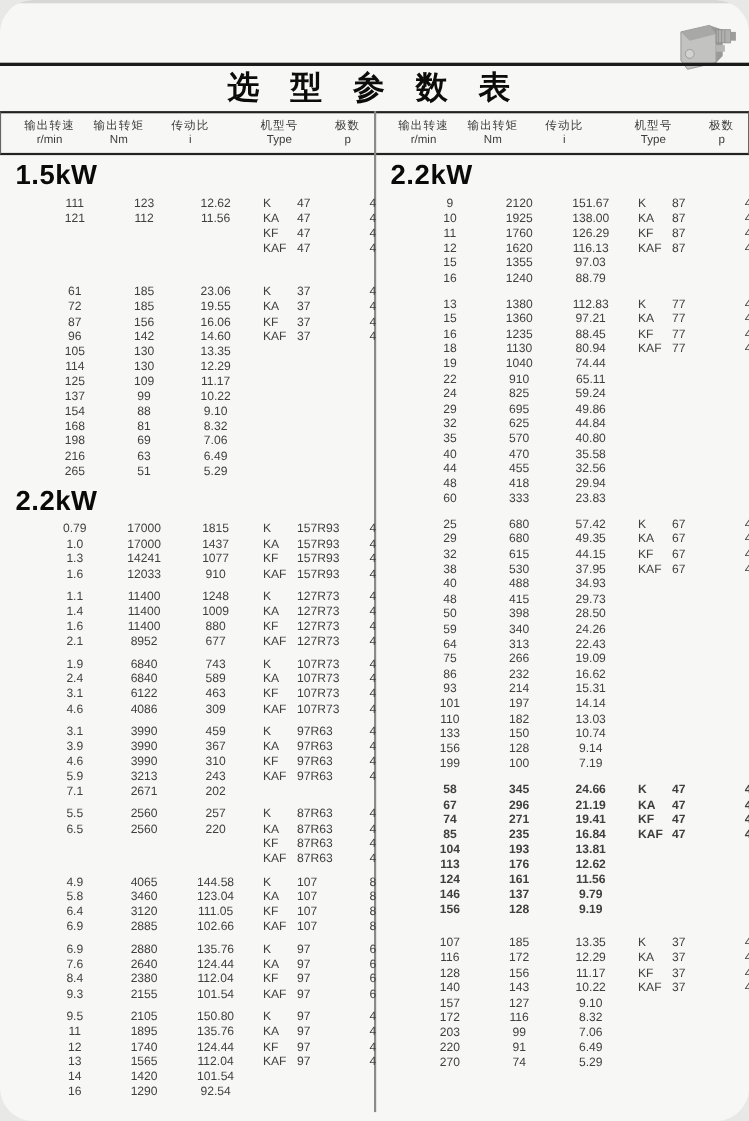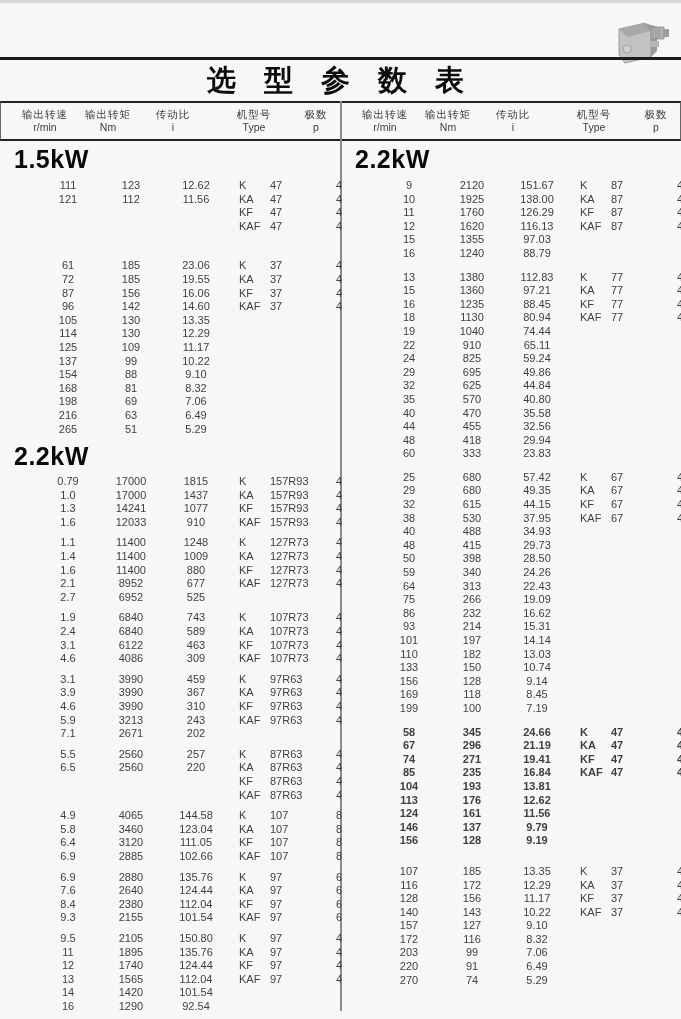--- a/index.html
+++ b/index.html
@@ -5,20 +5,21 @@
   * { margin:0; padding:0; box-sizing:border-box; }
   html,body { background:#e8e8e6; }
   .page {
     position:relative;
     width:681px; height:1019px;
     margin:0 auto;
     background:#f7f7f5;
     overflow:hidden;
     font-family:"Liberation Sans","DejaVu Sans",sans-serif;
     color:#3a3a3a;
+    border-radius:30px;
   }
   .top-strip { position:absolute; top:0; left:0; right:0; height:3px; background:#d7d7d5; }
   .motor-photo { position:absolute; top:13px; right:8px; width:62px; height:54px; }
   .rule-thick { position:absolute; top:57px; left:0; right:0; height:3px; background:#1b1b1b; }
   .doc-title {
     position:absolute; top:62px; left:0; right:0;
     text-align:center;
     font-size:29px; font-weight:bold; color:#0c0c0c;
     letter-spacing:10px; line-height:36px;
     white-space:nowrap;
@@ -384,30 +385,20 @@
             <div class="row">
               <span class="c-speed">2.1</span>
               <span class="c-torque">8952</span>
               <span class="c-ratio">677</span>
               <span class="c-type">
                 <span class="prefix">KAF</span>
                 <span class="size">127R73</span>
               </span>
               <span class="c-poles">4</span>
             </div>
-            <div class="row">
-              <span class="c-speed">2.7</span>
-              <span class="c-torque">6952</span>
-              <span class="c-ratio">525</span>
-              <span class="c-type">
-                <span class="prefix"></span>
-                <span class="size"></span>
-              </span>
-              <span class="c-poles"></span>
-            </div>
           </div>
           <div class="group group-2">
             <div class="row">
               <span class="c-speed">1.9</span>
               <span class="c-torque">6840</span>
               <span class="c-ratio">743</span>
               <span class="c-type">
                 <span class="prefix">K</span>
                 <span class="size">107R73</span>
               </span>
@@ -1048,30 +1039,20 @@
               <span class="c-speed">156</span>
               <span class="c-torque">128</span>
               <span class="c-ratio">9.14</span>
               <span class="c-type">
                 <span class="prefix"></span>
                 <span class="size"></span>
               </span>
               <span class="c-poles"></span>
             </div>
             <div class="row">
-              <span class="c-speed">169</span>
-              <span class="c-torque">118</span>
-              <span class="c-ratio">8.45</span>
-              <span class="c-type">
-                <span class="prefix"></span>
-                <span class="size"></span>
-              </span>
-              <span class="c-poles"></span>
-            </div>
-            <div class="row">
               <span class="c-speed">199</span>
               <span class="c-torque">100</span>
               <span class="c-ratio">7.19</span>
               <span class="c-type">
                 <span class="prefix"></span>
                 <span class="size"></span>
               </span>
               <span class="c-poles"></span>
             </div>
           </div>

